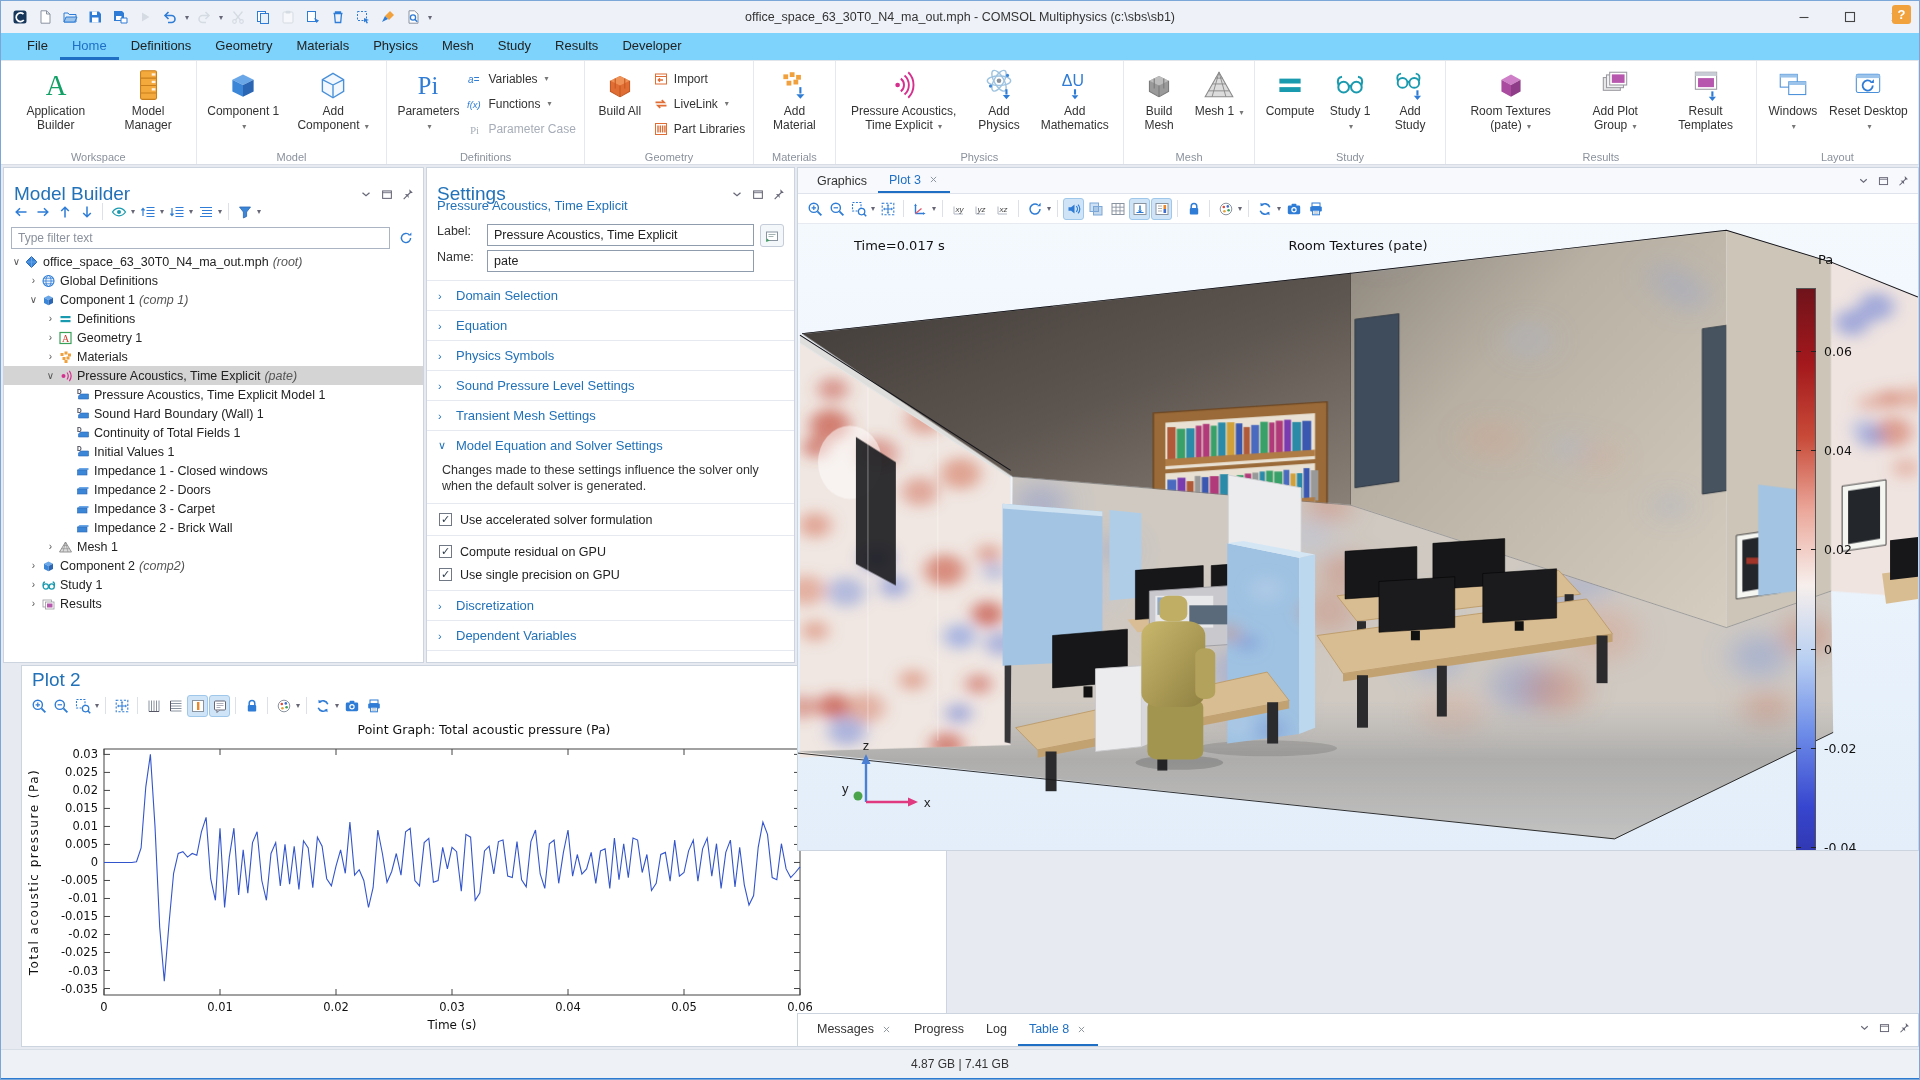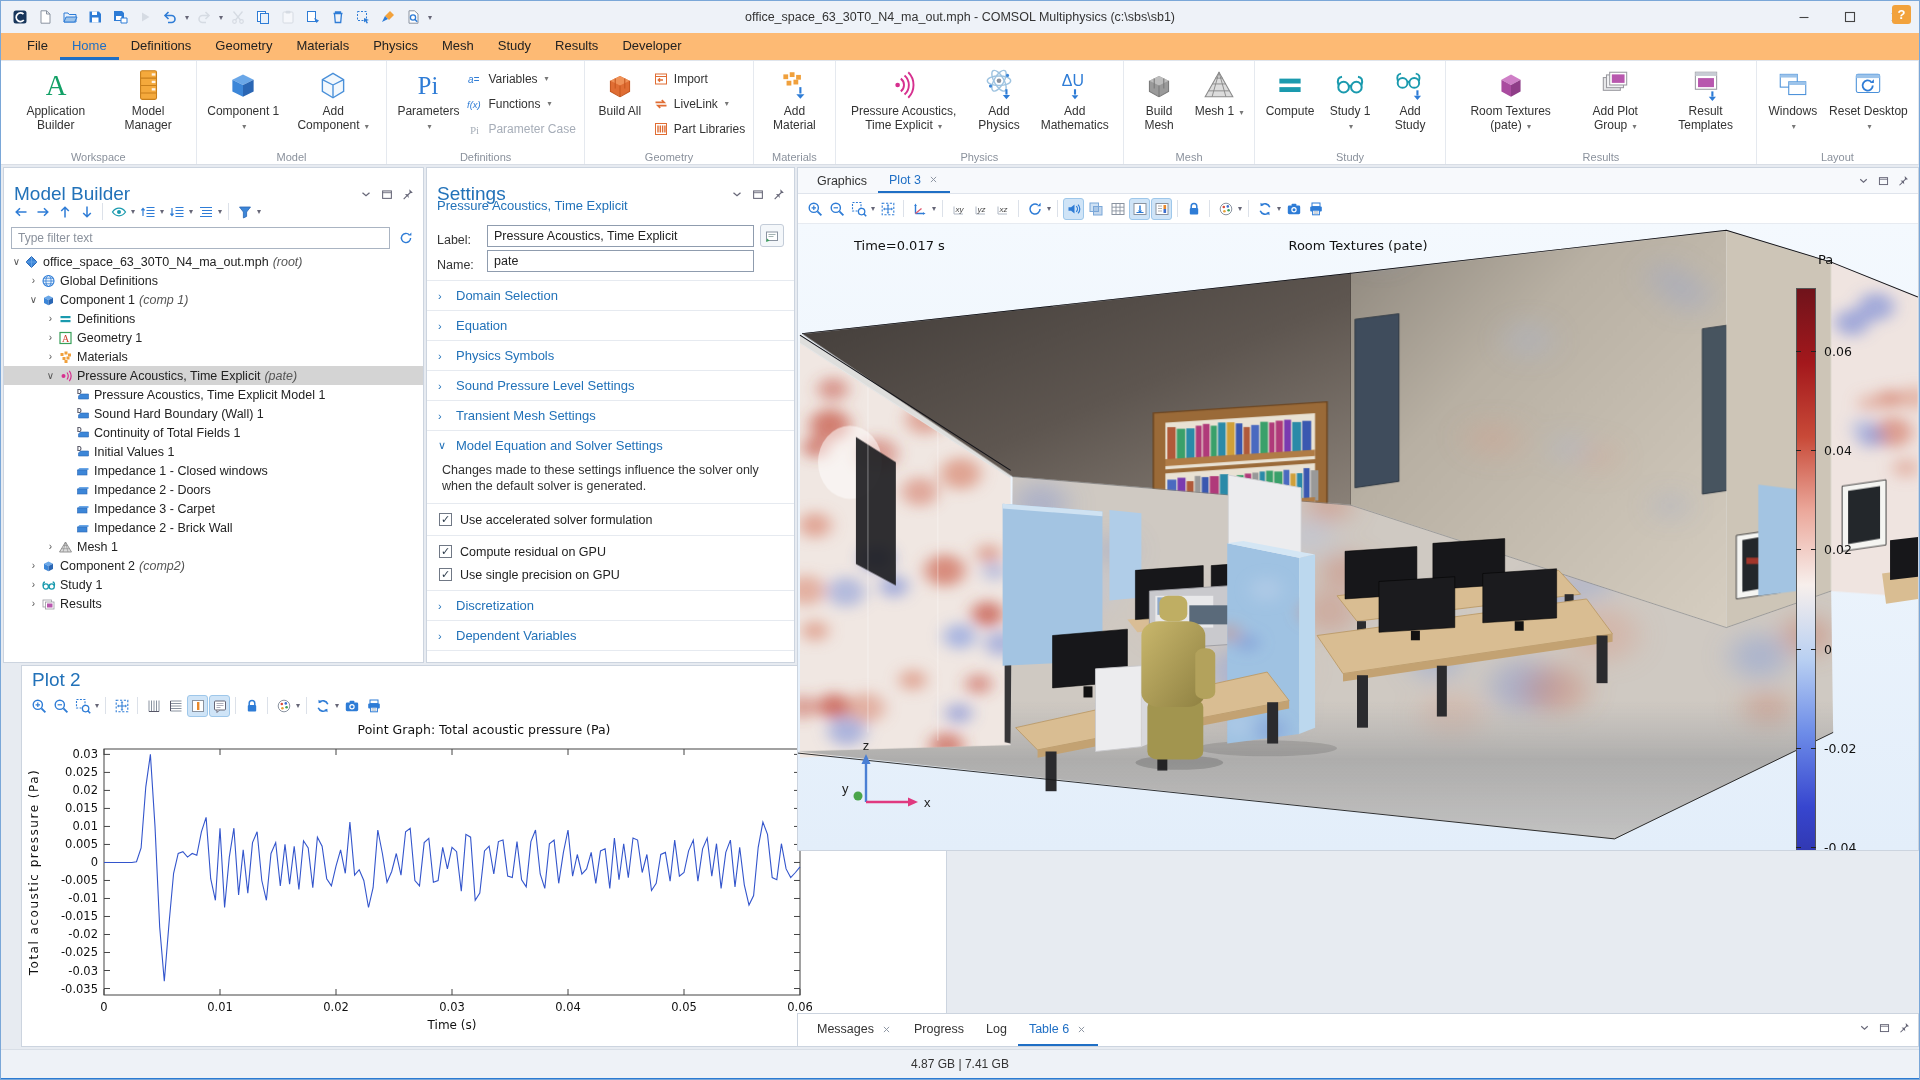--- a/index.html
+++ b/index.html
@@ -11,21 +11,21 @@
   .titlebar{position:absolute;top:0;left:0;right:0;height:32px;background:#eef2f8;display:flex;align-items:center}
   .qat{display:flex;align-items:center;gap:3px;padding-left:8px}
   .qbtn{width:22px;height:22px;display:flex;align-items:center;justify-content:center;border-radius:3px}
   .qbtn.gray{opacity:.45}
   .qcaret{font-size:8px;color:#667;margin:0 1px}
   .wtitle{position:absolute;left:50%;transform:translateX(-50%);font-size:12.5px;color:#333;white-space:nowrap}
   .wincontrols{position:absolute;right:0;top:0;height:32px;display:flex}
   .wcbtn{width:46px;height:32px;display:flex;align-items:center;justify-content:center}
 
   
-  .menubar{position:absolute;top:32px;left:0;right:0;height:28px;background:#fdba74;display:flex;align-items:stretch;padding-left:14px;border-bottom:1px solid #e0e5ec}
+  .menubar{position:absolute;top:32px;left:0;right:0;height:28px;background:#7dd3fc;display:flex;align-items:stretch;padding-left:14px;border-bottom:1px solid #e0e5ec}
   .mtab{display:flex;align-items:center;padding:0 12px;font-size:13px;color:#222;border-bottom:3px solid transparent}
   .mtab.active{color:#1f6fc5;border-bottom-color:#1f6fc5}
   .helpbtn{position:absolute;right:8px;top:4px;width:19px;height:19px;background:#f2a23c;color:#fff;border-radius:3px;display:flex;align-items:center;justify-content:center;font-weight:bold;font-size:13px}
 
   
   .ribbon{position:absolute;top:60px;left:0;right:0;height:104px;background:#fff;border-bottom:1px solid #d9dee6;display:flex;align-items:stretch;overflow:hidden}
   .rgroup{position:relative;display:flex;align-items:flex-start;padding:5px 5px 16px 5px;border-right:1px solid #e5e9ef}
   .glabel{position:absolute;bottom:1px;left:0;right:0;text-align:center;font-size:11px;color:#8a919c}
   .rbtn{display:flex;flex-direction:column;align-items:center;min-width:60px;max-width:126px;padding:2px 5px;font-size:12px;line-height:13.5px;text-align:center;color:#333;border-radius:3px}
   .rbtn .bigicon{width:34px;height:34px;margin-bottom:3px}
@@ -59,21 +59,21 @@
   .filterrow input::placeholder{color:#8a919c}
   #tree{overflow:hidden}
   .trow{display:flex;align-items:center;height:19px;white-space:nowrap;font-size:12.5px}
   .trow.sel{background:#d4d4d4}
   .texp{width:13px;text-align:center;color:#555;font-size:10px;flex:none}
   .ticon{width:15px;height:14px;margin:0 4px 0 1px;flex:none}
   .tsuffix{font-style:italic;color:#555;margin-left:4px}
 
   
   .ssubtitle{font-size:13px;color:#2272b9;padding:0 10px 8px 10px}
-  .field{display:flex;align-items:flex-end;margin:3px 10px;gap:6px}
+  .field{display:flex;align-items:flex-start;margin:3px 10px;gap:6px}
   .field label{width:44px;font-size:12.5px;color:#333}
   .field input{flex:1;height:22px;border:1px solid #8f9cae;padding:0 6px;font-size:12.5px;font-family:"Liberation Sans",sans-serif;color:#222}
   .fieldbtn{width:24px;height:23px;border:1px solid #c3ccd8;border-radius:3px;display:flex;align-items:center;justify-content:center;background:#f4f7fa}
   #sections{margin-top:8px;border-bottom:1px solid #e6eaf0}
   .sec{border-top:1px solid #e6eaf0}
   .sechead{display:flex;align-items:center;height:29px;gap:8px;padding:0 11px;color:#2272b9;font-size:13px}
   .secchev{color:#2272b9;font-size:11px;width:10px}
   .secnote{font-size:12.5px;color:#333;padding:2px 12px 9px 15px;line-height:16px}
   .cbgroup{border-top:1px solid #e6eaf0;padding:4px 0}
   .cbrow{display:flex;align-items:center;height:23px;padding:0 12px;font-size:12.5px;color:#222}
@@ -1620,21 +1620,21 @@
           <path d="M4.2 4.2l7.6 7.6M11.8 4.2l-7.6 7.6" stroke="#8a93a0" stroke-width="1.4"></path>
         </svg>
       </div>
       <div class="btab ">
         <span>Progress</span>
       </div>
       <div class="btab ">
         <span>Log</span>
       </div>
       <div class="btab active">
-        <span>Table 6</span>
+        <span>Table 8</span>
         <svg class="ic" viewBox="0 0 16 16">
           <path d="M4.2 4.2l7.6 7.6M11.8 4.2l-7.6 7.6" stroke="#8a93a0" stroke-width="1.4"></path>
         </svg>
       </div>
     </section>
   <div class="btabicons" style="top:1020px" id="bp-picons">
       <span>
         <svg class="ic" viewBox="0 0 16 16">
           <path d="M4 6.5l4 3.5 4-3.5" fill="none" stroke="#667" stroke-width="1.4"></path>
         </svg>

